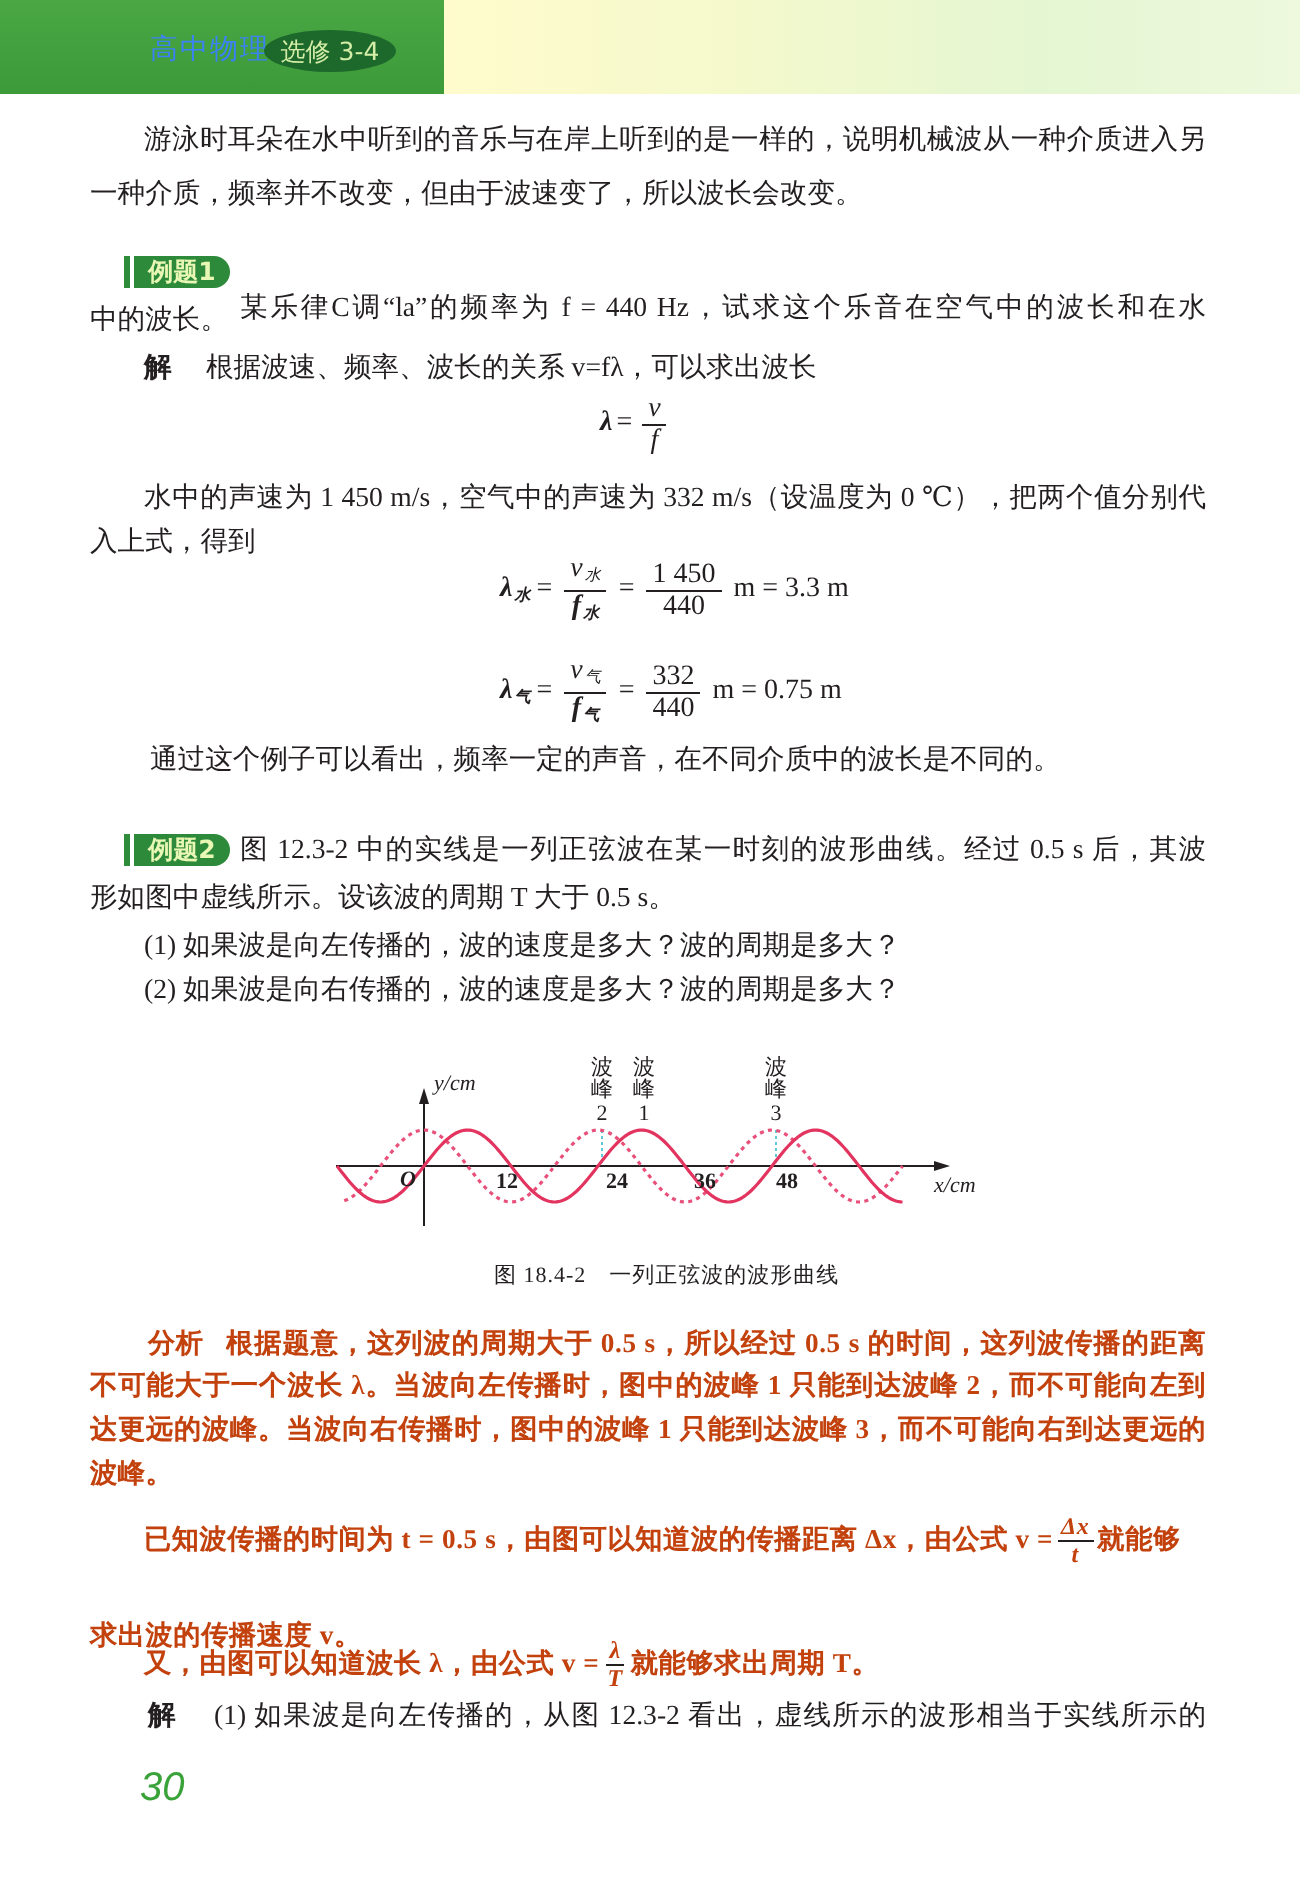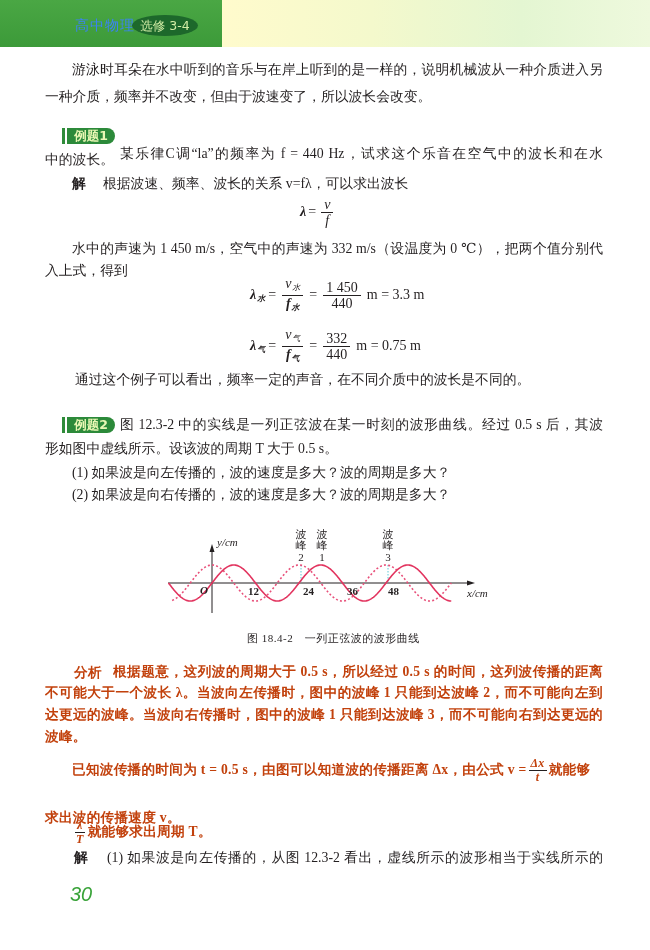--- a/index.html
+++ b/index.html
@@ -182,21 +182,21 @@
 
 <div class="ln kai" style="left:72px;top:756px;height:28px;line-height:28px;">
   <span>已知波传播的时间为 t = 0.5 s，由图可以知道波的传播距离 Δx，由公式 v =</span><span class="ifrac">
       <span class="num it">Δx</span>
       <span class="den it">t</span>
     </span><span>就能够</span>
 </div>
 <div class="ln kai" style="left:45px;top:808px;">求出波的传播速度 v。</div>
 
 <div class="ln kai" style="left:72px;top:818px;height:28px;line-height:28px;">
-  <span class="ifrac">
+  <span>又，由图可以知道波长 λ，由公式 v =</span><span class="ifrac">
       <span class="num it">λ</span>
       <span class="den it">T</span>
     </span><span>就能够求出周期 T。</span>
 </div>
 
 <div class="ln bold" style="left:74px;top:848px;">解</div>
 <div class="ln" style="left:107px;top:848px;">
   <span class="jf" style="width:496px">(1) 如果波是向左传播的，从图 12.3-2 看出，虚线所示的波形相当于实线所示的</span>
 </div>
 

